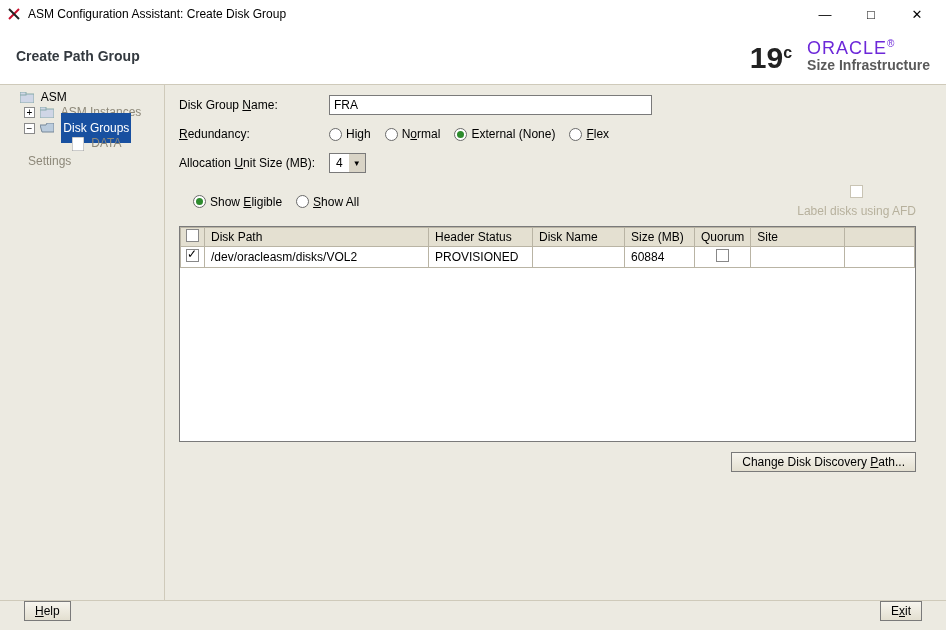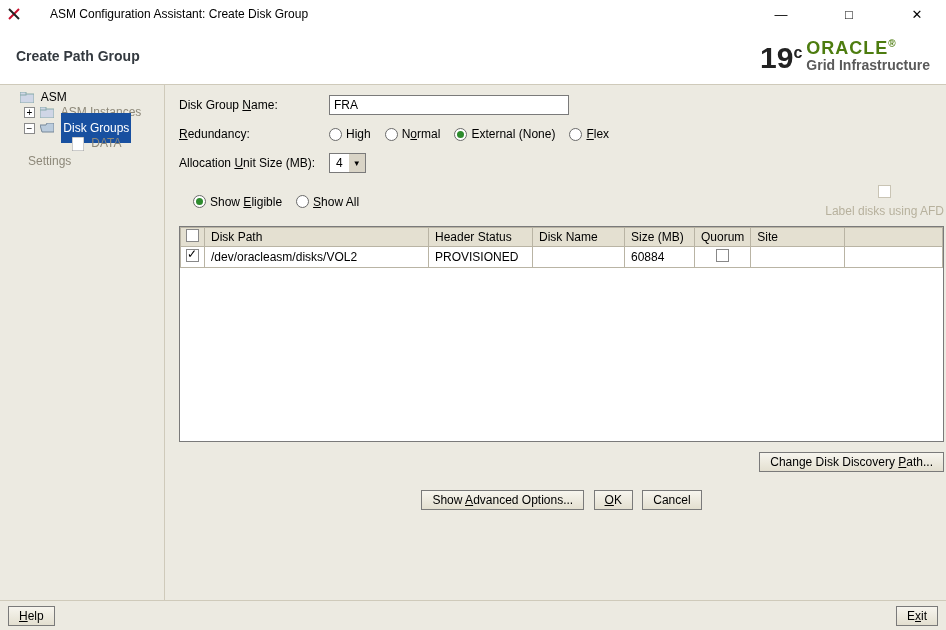--- a/index.html
+++ b/index.html
@@ -1,54 +1,54 @@
 <!DOCTYPE html>
 <html><head>
 <meta charset="utf-8">
 <style>
   * { box-sizing: border-box; }
   html, body { margin: 0; padding: 0; font-family: "Segoe UI", Tahoma, sans-serif; font-size: 12px; color: #000; }
   body { width: 946px; height: 630px; background: #fff; overflow: hidden; }
 
   
-  .titlebar { height: 28px; display: flex; align-items: center; padding: 0 6px; background: #fff; gap: 22px; }
+  .titlebar { height: 28px; display: flex; align-items: center; padding: 0 6px; background: #fff; }
   .titlebar .app-icon svg { width: 16px; height: 16px; display: block; }
   .titlebar .title { margin-left: 6px; font-size: 12px; }
   .titlebar .spacer { flex: 1; }
   .win-btn { width: 46px; height: 28px; display: flex; align-items: center; justify-content: center; font-size: 13px; font-family: "Segoe UI Symbol", sans-serif; }
 
   
   .header { height: 56px; display: flex; align-items: center; padding: 0 16px; }
   .header h1 { margin: 0; font-size: 14px; font-weight: bold; color: #33393f; }
   .header .spacer { flex: 1; }
-  .brand { display: flex; align-items: flex-end; gap: 4px; }
+  .brand { display: flex; align-items: flex-end; gap: 15px; }
   .brand-19c { font-size: 30px; font-weight: 900; color: #222; line-height: 1; }
   .brand-19c sup { font-size: 16px; vertical-align: top; position: relative; top: 2px; }
   .brand-text { line-height: 1.05; text-align: left; }
-  .brand-oracle { color: #4d7c0f; font-weight: 700; letter-spacing: 1px; font-size: 18px; }
+  .brand-oracle { color: #6d28d9; font-weight: 400; letter-spacing: 1px; font-size: 18px; }
   .brand-sub { color: #5a5a5a; font-weight: 700; font-size: 14px; }
 
   
   .main { display: flex; height: 516px; background: #eceae1; border-top: 1px solid #cfcaba; }
   .sidebar { width: 165px; background: #eceae1; border-right: 1px solid #cfcaba; padding-top: 4px; }
   .tree ul { list-style: none; margin: 0; padding-left: 4px; }
   .tree li { padding: 1px 0 1px 16px; position: relative; white-space: nowrap; }
   .tree li::before { content: ""; position: absolute; left: 4px; top: 7px; width: 9px; height: 9px; }
   .expander { position: absolute; left: 0; top: 3px; width: 11px; height: 11px; background: #fff; border: 1px solid #8a8a8a; text-align: center; line-height: 9px; font-size: 10px; cursor: pointer; }
   .folder-icon { display:inline-block; width:14px; height:11px; vertical-align:middle; margin-right:4px; }
   .folder-icon svg, .file-icon svg { width:100%; height:100%; display:block; }
   .file-icon { display:inline-block; width:12px; height:14px; vertical-align:middle; margin-right:4px; }
   .tree .sel { background: #1850a0; color:#fff; padding: 8px 2px; }
   .tree .dim { color: #8d8879; }
 
-  .content { flex:1; padding: 10px 2px 8px 14px; position: relative; }
+  .content { flex:1; padding: 10px 30px 8px 14px; position: relative; }
   .form-row { display:flex; align-items:center; margin-bottom: 12px; }
   .form-label { width: 150px; }
   .text-input { border:1px solid #7a7a7a; background:#fff; height:20px; padding: 1px 4px; font: inherit; }
-  .text-input.dgn { width: 240px; }
+  .text-input.dgn { width: 323px; }
   .radio-group { display:flex; gap: 14px; align-items:center; }
   .radio-wrap { display:inline-flex; align-items:center; gap:4px; }
   .radio { width:13px; height:13px; border-radius:50%; border:1px solid #6a6a6a; background:#fff; position:relative; }
   .radio.checked::after { content:""; position:absolute; left:2px; top:2px; width:7px; height:7px; border-radius:50%; background:#2e8b2e; }
   .select { display:inline-flex; align-items:center; border:1px solid #7a7a7a; background:#eee; height:20px; }
   .select .val { padding: 0 6px; background:#fff; height:100%; display:flex; align-items:center; min-width:18px; }
   .select .arrow { width:16px; height:100%; background:#d9d4c6; display:flex; align-items:center; justify-content:center; font-size:8px; }
 
   .filter-row { display:flex; align-items:center; margin-bottom:8px;text-align:right; }
   .chk-label { display:inline-flex; align-items:center; gap:6px; font-size:12px; color:#555;flex-direction:column; }
@@ -68,21 +68,21 @@
   .col-q { width:56px; text-align:center; }
   .col-site { width:94px; }
   td.num { text-align:left; }
 
   .discovery { margin-top:10px; display:flex; align-items:center; }
   .discovery .spacer { flex:1; }
   .btn { background: linear-gradient(#f7f5ee,#e3dfd0); border:1px solid #7a7a7a; padding:2px 10px; font:inherit; border-radius:0; cursor:pointer; }
   .actions { margin-top:18px; text-align:center; }
   .actions .btn { margin: 0 3px; }
 
-  .footer { height:30px; border-top:1px solid #cfcaba; background:#eceae1; display:flex; align-items:center; padding:0 8px; }
+  .footer { height:30px; border-top:1px solid #cfcaba; background:#eceae1; display:flex; align-items:flex-start; padding:0 24px; }
   .footer .spacer { flex:1; }
 
   u.mn { text-decoration: underline; }
 </style>
 </head>
 <body>
 
 <div class="titlebar">
   <span class="app-icon">
     <svg viewBox="0 0 16 16">
@@ -97,21 +97,21 @@
   <div class="win-btn">✕</div>
 </div>
 
 <div class="header">
   <h1>Create Path Group</h1>
   <span class="spacer"></span>
   <div class="brand">
     <span class="brand-19c"><span>19</span><sup>c</sup></span>
     <span class="brand-text">
       <span class="brand-oracle"><span>ORACLE</span><span style="font-size:10px;vertical-align:top">®</span></span><br>
-      <span class="brand-sub">Grid Infrastructure</span>
+      <span class="brand-sub">Size Infrastructure</span>
     </span>
   </div>
 </div>
 
 <div class="main">
 
   <div class="sidebar">
     <div class="tree">
       <ul>
         <li>
@@ -235,25 +235,20 @@
           </tr>
         </tbody>
       </table>
     </div>
 
     <div class="discovery">
       <span class="spacer"></span>
       <button class="btn">Change Disk Discovery <u class="mn">P</u>ath...</button>
     </div>
 
-    <div class="actions">
-      <button class="btn">Show <u class="mn">A</u>dvanced Options...</button>
-      <button class="btn"><u class="mn">O</u>K</button>
-      <button class="btn">Cancel</button>
-    </div>
 
   </div>
 </div>
 
 <div class="footer">
   <button class="btn"><u class="mn">H</u>elp</button>
   <span class="spacer"></span>
   <button class="btn">E<u class="mn">x</u>it</button>
 </div>
 

